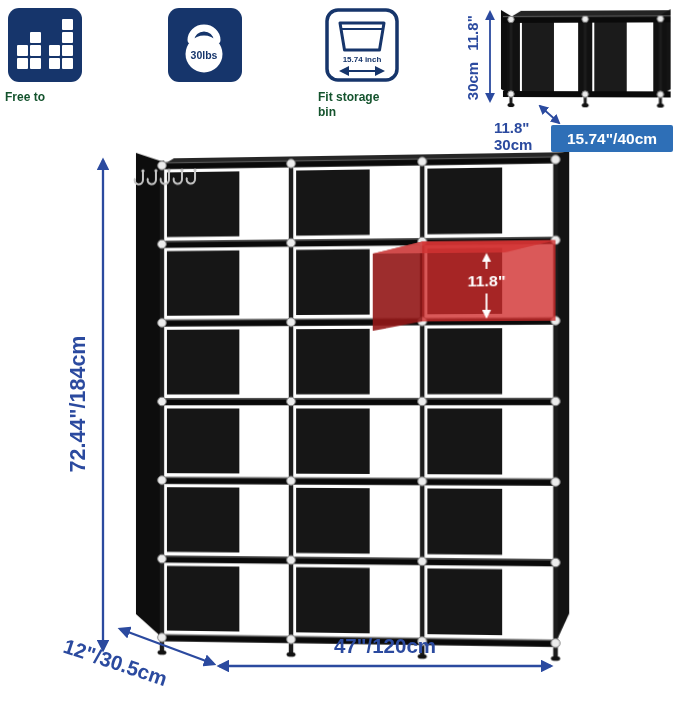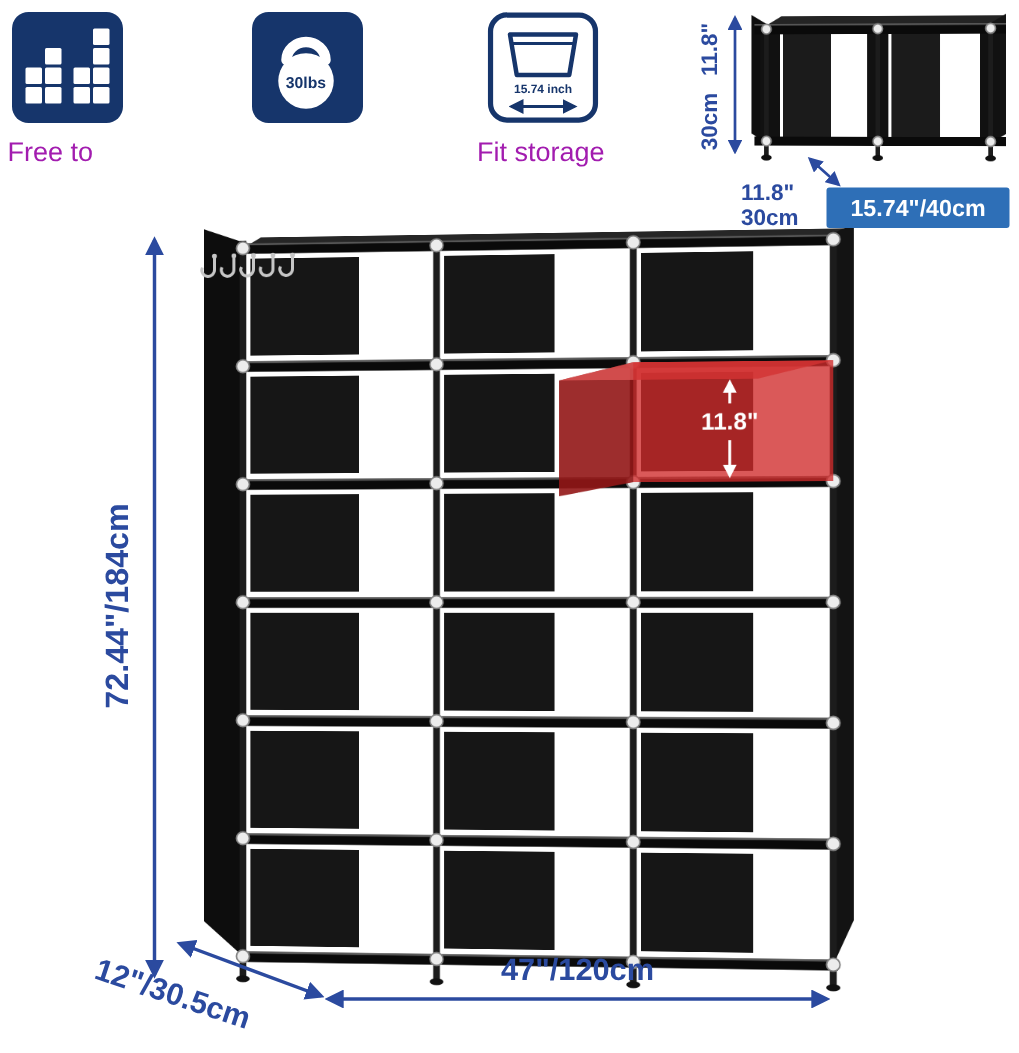--- a/index.html
+++ b/index.html
@@ -1,19 +1,19 @@
 <!DOCTYPE html>
 <html><head>
 <meta charset="utf-8">
 <style>
   html,body{margin:0;padding:0;background:#fff;}
   .page{position:relative;width:679px;height:702px;background:#fff;overflow:hidden;
         font-family:"Liberation Sans",sans-serif;}
   .abs{position:absolute;}
-  .flabel{position:absolute;font-size:18px;font-weight:400;color:#a21caf;line-height:1.25;}
+  .flabel{position:absolute;font-size:12px;font-weight:700;color:#14532d;line-height:1.25;}
   svg{display:block;}
   svg text{font-family:"Liberation Sans",sans-serif;}
   .shelf3d{position:absolute;transform:perspective(1400px) rotateY(-5deg);transform-origin:0 50%;}
   .shelf3d-sm{position:absolute;transform:perspective(1200px) rotateY(-6deg);transform-origin:0 50%;}
   .annot{position:absolute;left:0;top:0;pointer-events:none;}
   text.dim{fill:#2b4a9f;font-weight:700;}
   .dim-lg{font-size:21.5px;}
   .dim-md{font-size:20.5px;}
   .dim-sm{font-size:15px;}
   line.dim-arrow{stroke:#2b4a9f;stroke-width:2.3;}
@@ -58,20 +58,21 @@
       </marker>
     </defs>
     <rect x="2" y="2" width="70" height="70" rx="11" fill="#ffffff" stroke="#16356b" stroke-width="3.5"></rect>
     <path d="M15,15 h44 l-4.5,27 h-35 Z" fill="none" stroke="#16356b" stroke-width="3" stroke-linejoin="round"></path>
     <path d="M17,21 h40" stroke="#16356b" stroke-width="2"></path>
     <text x="37" y="54" text-anchor="middle" font-size="8" font-weight="700" fill="#16356b">15.74 inch</text>
     <line x1="16" y1="63" x2="58" y2="63" stroke="#16356b" stroke-width="2" marker-start="url(#ma)" marker-end="url(#ma)"></line>
   </svg>
   <div class="flabel" style="left:318px;top:90px;">
     <div>Fit storage</div>
+    <div>bin</div>
   </div>
 
   <svg class="shelf3d-sm" style="left:497px;top:4px;" width="182" height="122" viewBox="0 0 182 122">
     <polygon points="14,13 162,13 172,7 24,7" fill="#242424"></polygon>
     <polygon points="14,12 4,6 4,85 14,91" fill="#0e0e0e"></polygon>
     <polygon points="162,12 172,6 172,85 162,91" fill="#141414"></polygon>
     <rect x="10" y="16" width="13" height="74" fill="#111"></rect>
     <rect x="81" y="16" width="14" height="74" fill="#111"></rect>
     <rect x="155" y="16" width="13" height="74" fill="#111"></rect>
     <rect x="25" y="18" width="32" height="70" fill="#1b1b1b"></rect>

